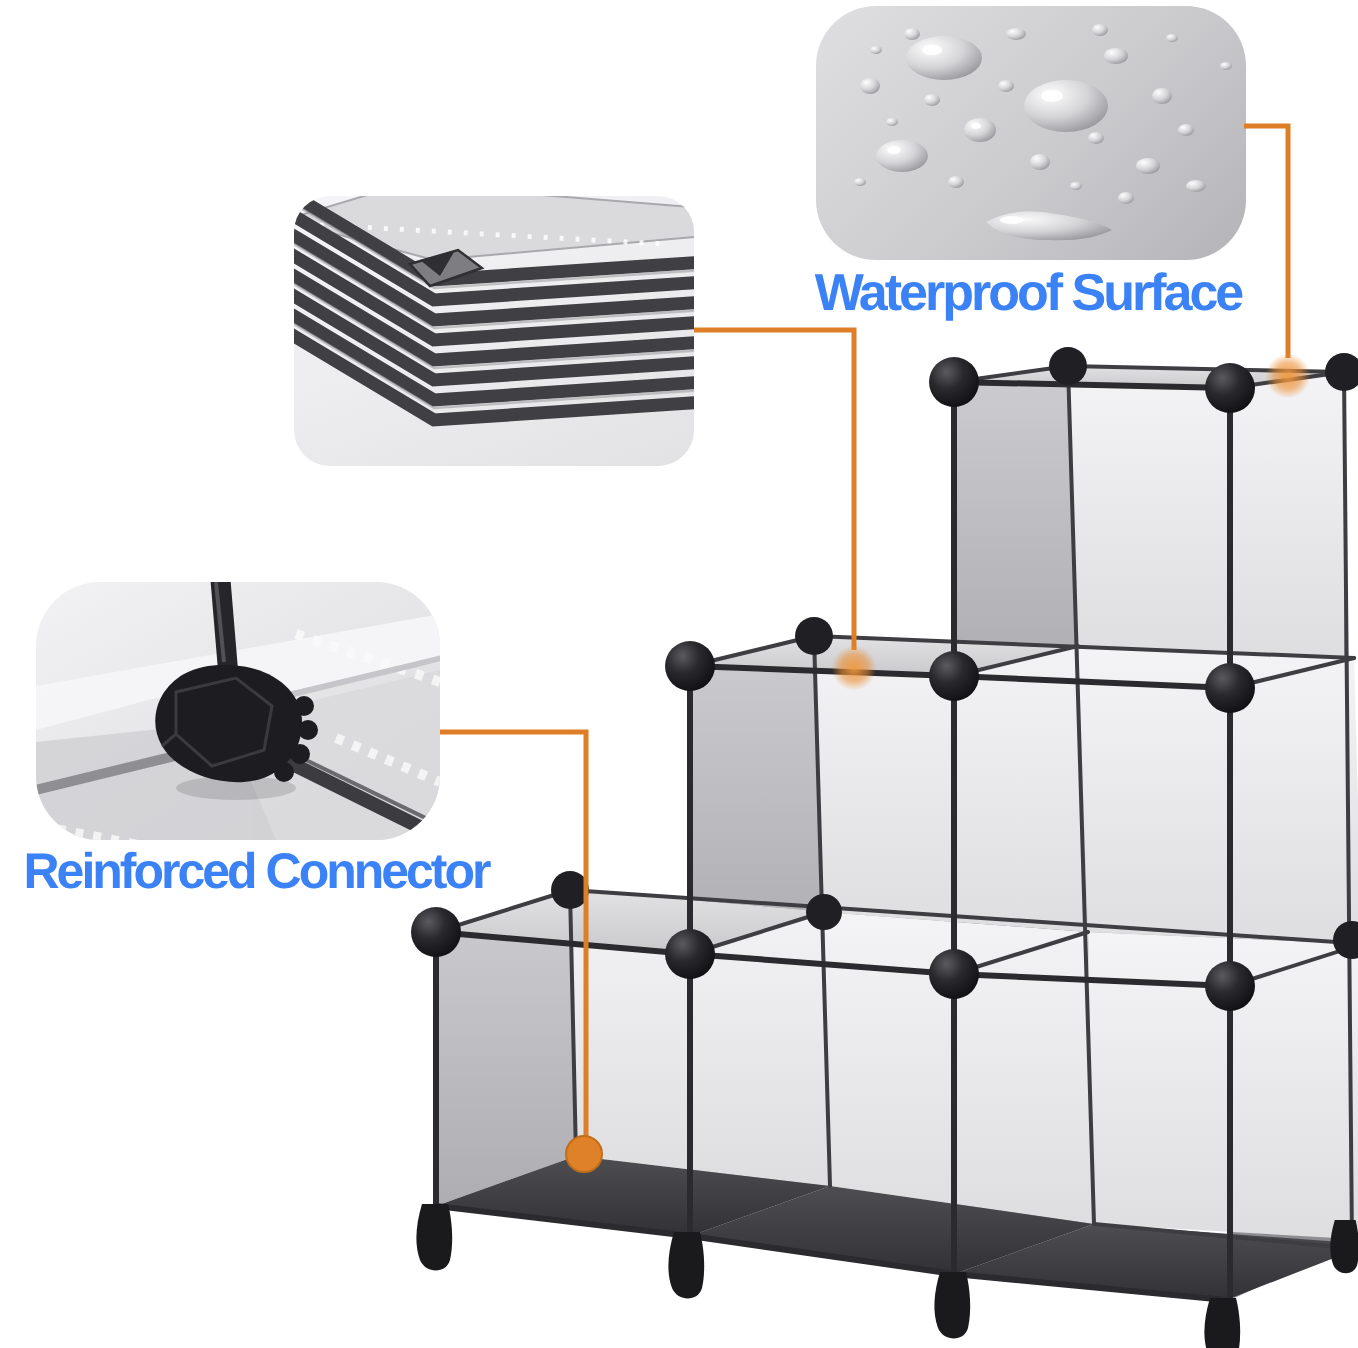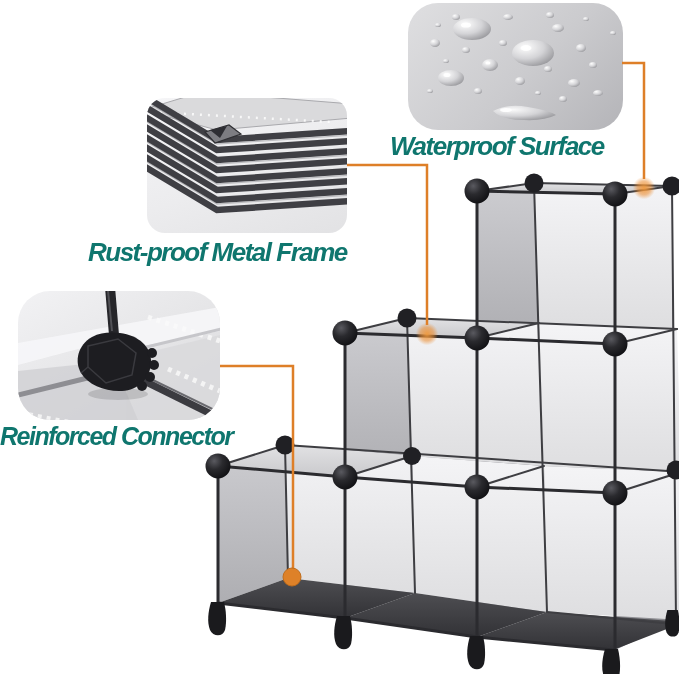--- a/index.html
+++ b/index.html
@@ -10,22 +10,22 @@
   .photo{position:absolute;overflow:hidden;}
   .photo svg{display:block;}
   #frame-photo{left:147px;top:98px;width:200px;height:135px;border-radius:18px;
     background:linear-gradient(160deg,#f5f5f7 0%,#ececee 55%,#e2e2e4 100%);}
   #water-photo{left:408px;top:3px;width:215px;height:127px;border-radius:30px;
     background:linear-gradient(135deg,#dfdfe1 0%,#cbcbce 55%,#b4b4b8 100%);}
   #connector-photo{left:18px;top:291px;width:202px;height:129px;border-radius:32px;
     background:linear-gradient(150deg,#f2f2f4 0%,#e6e6e8 50%,#d8d8db 100%);}
   #main-art{position:absolute;left:0;top:0;z-index:3;}
   .callout-label{
-    position:absolute;z-index:4;text-align:left;font-weight:bold;
-    color:#0f766e;letter-spacing:-1.5px;white-space:nowrap;font-style:italic;
+    position:absolute;z-index:4;text-align:center;font-weight:bold;
+    color:#3b82f6;letter-spacing:-1.5px;white-space:nowrap;
   }
   #water-label{left:390px;top:131px;width:248px;font-size:26px;}
   #rust-label{left:88px;top:237px;width:302px;font-size:26px;}
   #conn-label{left:0px;top:422px;width:256px;font-size:25px;}
 </style>
 </head>
 <body>
 
 <div id="canvas">
 
@@ -262,15 +262,14 @@
       <path d="M220,366 L293,366 L293,570"></path>
     </g>
     <g stroke="none">
       <circle cx="427" cy="334" r="15" fill="url(#glowG)"></circle>
       <circle cx="644" cy="188" r="15" fill="url(#glowG)"></circle>
       <circle cx="292" cy="577" r="9" fill="#DE8128" stroke="#c06d1c" stroke-width="1"></circle>
     </g>
   </svg>
 
   <div id="water-label" class="callout-label">Waterproof Surface</div>
-  <div id="rust-label" class="callout-label">Rust-proof Metal Frame</div>
   <div id="conn-label" class="callout-label">Reinforced Connector</div>
 </div>
 
 </body></html>

